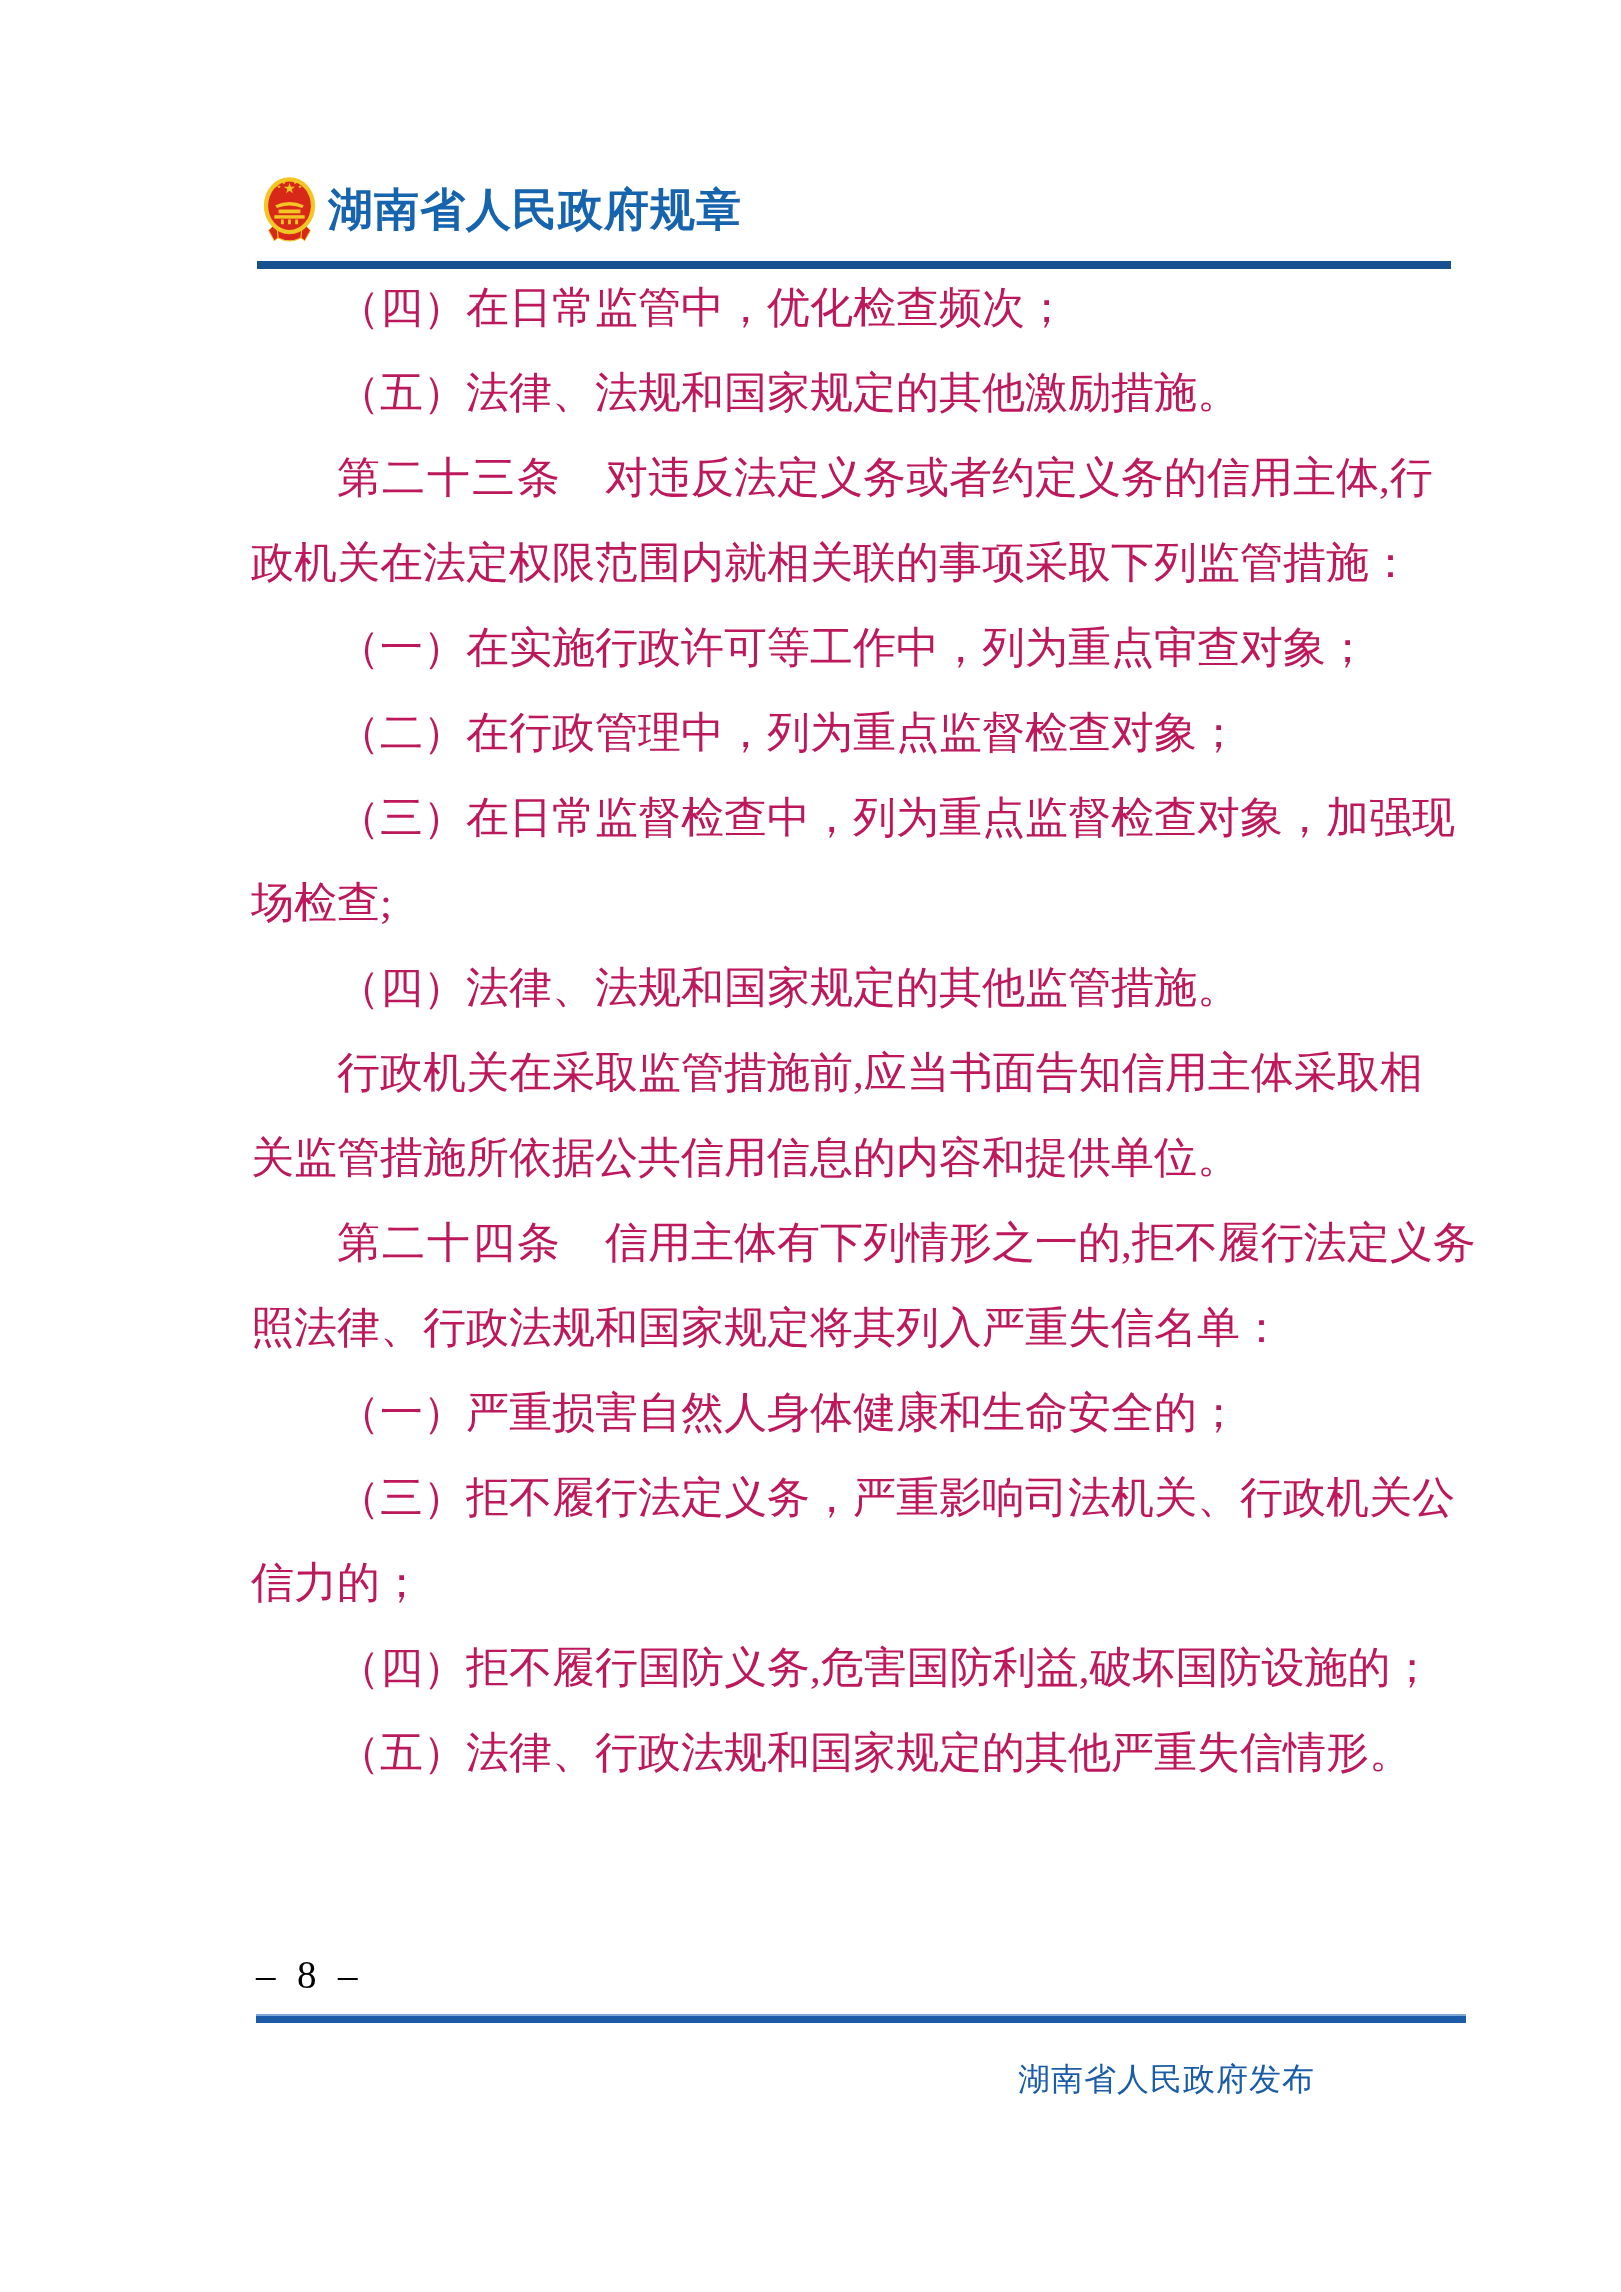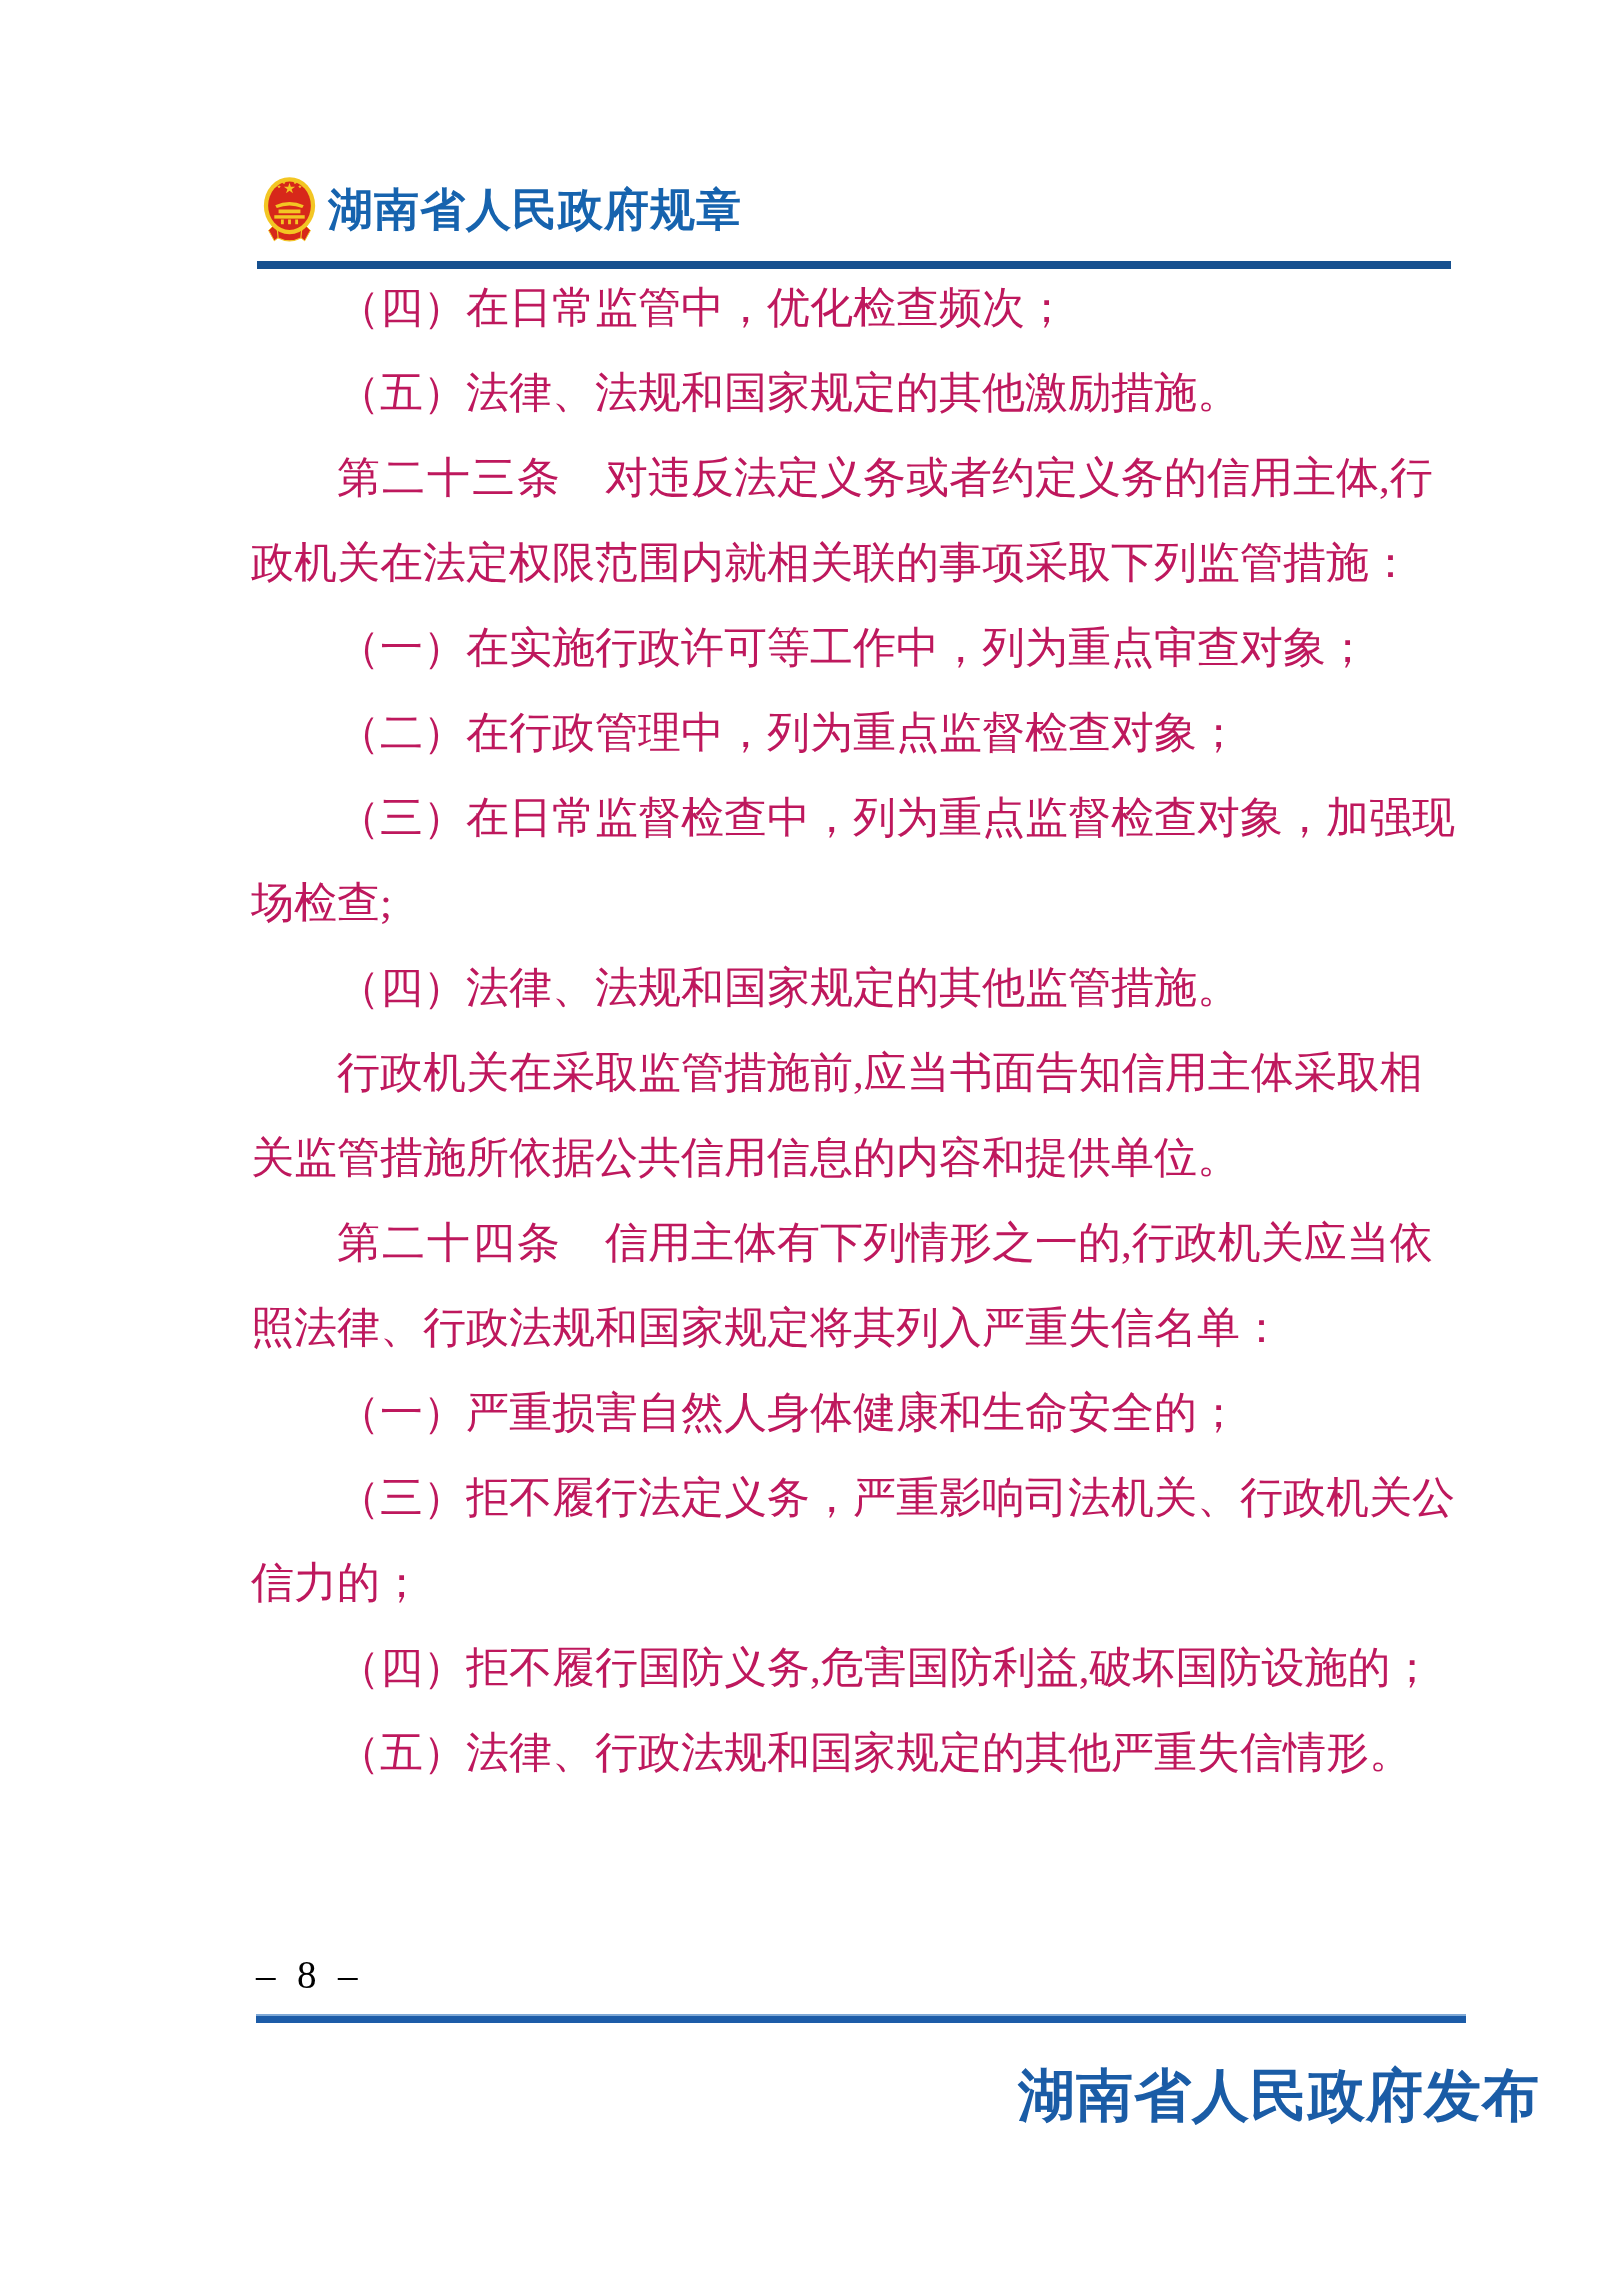--- a/index.html
+++ b/index.html
@@ -90,22 +90,22 @@
     top: 2014px;
     width: 1210px;
     height: 6.9px;
     background: var(--footer-rule, #1C5CA8);
     border-top: 2px solid #7FA9D6;
   }
   .publisher {
     position: absolute;
     left: 978px;
     top: 2058px;
-    font-size: 57px;
-    font-weight: 700;
+    font-size: 32px;
+    font-weight: 400;
     letter-spacing: 1px;
     color: var(--publisher-color, #1A5CA6);
     font-family: "Liberation Serif", serif;
     white-space: nowrap;
   }
 </style>
 </head>
 <body>
 
 <div class="page" style="background: rgb(255, 255, 255);">
@@ -174,21 +174,21 @@
         <span>（四）法律、法规和国家规定的其他监管措施。</span>
       </div>
       <div class="line indent">
         <span>行政机关在采取监管措施前,应当书面告知信用主体采取相</span>
       </div>
       <div class="line">
         <span>关监管措施所依据公共信用信息的内容和提供单位。</span>
       </div>
       <div class="line indent">
         <span class="article-no">第二十四条</span>
-        <span>　信用主体有下列情形之一的,行政机关应当依</span>
+        <span>　信用主体有下列情形之一的,拒不履行法定义务</span>
       </div>
       <div class="line">
         <span>照法律、行政法规和国家规定将其列入严重失信名单：</span>
       </div>
       <div class="line indent">
         <span>（一）严重损害自然人身体健康和生命安全的；</span>
       </div>
       <div class="line indent">
         <span>（三）拒不履行法定义务，严重影响司法机关、行政机关公</span>
       </div>

